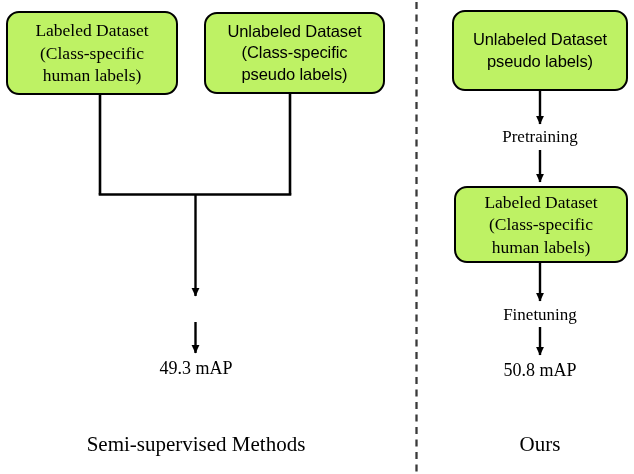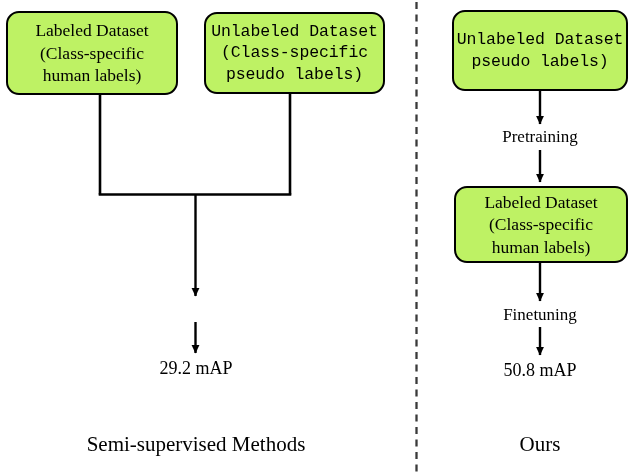--- a/index.html
+++ b/index.html
@@ -35,21 +35,21 @@
     justify-content: center;
     color: #000000;
     text-align: center;
   }
   .node .ln {
     display: block;
     white-space: nowrap;
   }
   
   .node.sans {
-    font-family: Liberation Mono, monospace;
+    font-family: Liberation Sans, sans-serif;
     font-size: 16.5px;
     line-height: 1.30;
     letter-spacing: -0.1px;
   }
   
   .node.serif {
     font-family: "Liberation Serif", "DejaVu Serif", serif;
     font-size: 17.5px;
     line-height: 1.28;
   }
@@ -117,21 +117,21 @@
     <span class="ln">human labels)</span>
   </div>
 
   <div class="node sans nodeBox-left-unlabeled">
     <span class="ln">Unlabeled Dataset</span>
     <span class="ln">(Class-specific</span>
     <span class="ln">pseudo labels)</span>
   </div>
 
 
-  <div class="caption metric-label lbl-left-metric">29.2 mAP</div>
+  <div class="caption metric-label lbl-left-metric">49.3 mAP</div>
 
   <div class="caption panel-title ttl-left">Semi-supervised Methods</div>
 
   <div class="node sans nodeBox-right-unlabeled">
     <span class="ln">Unlabeled Dataset</span>
     <span class="ln">pseudo labels)</span>
   </div>
 
   <div class="caption step-label lbl-pretraining">Pretraining</div>
 

